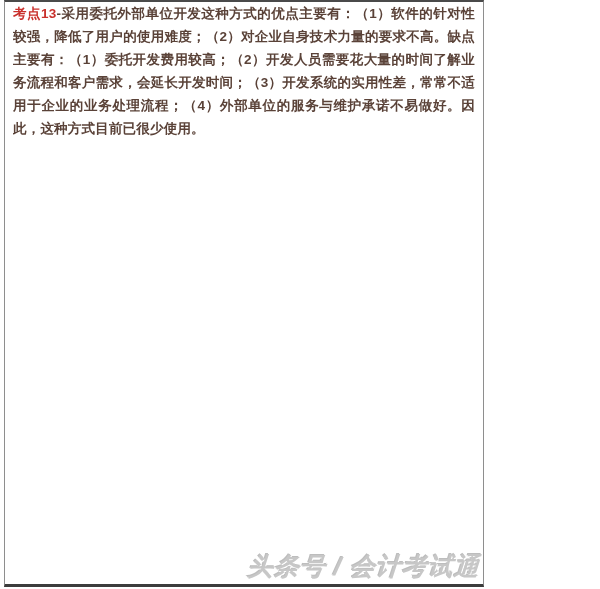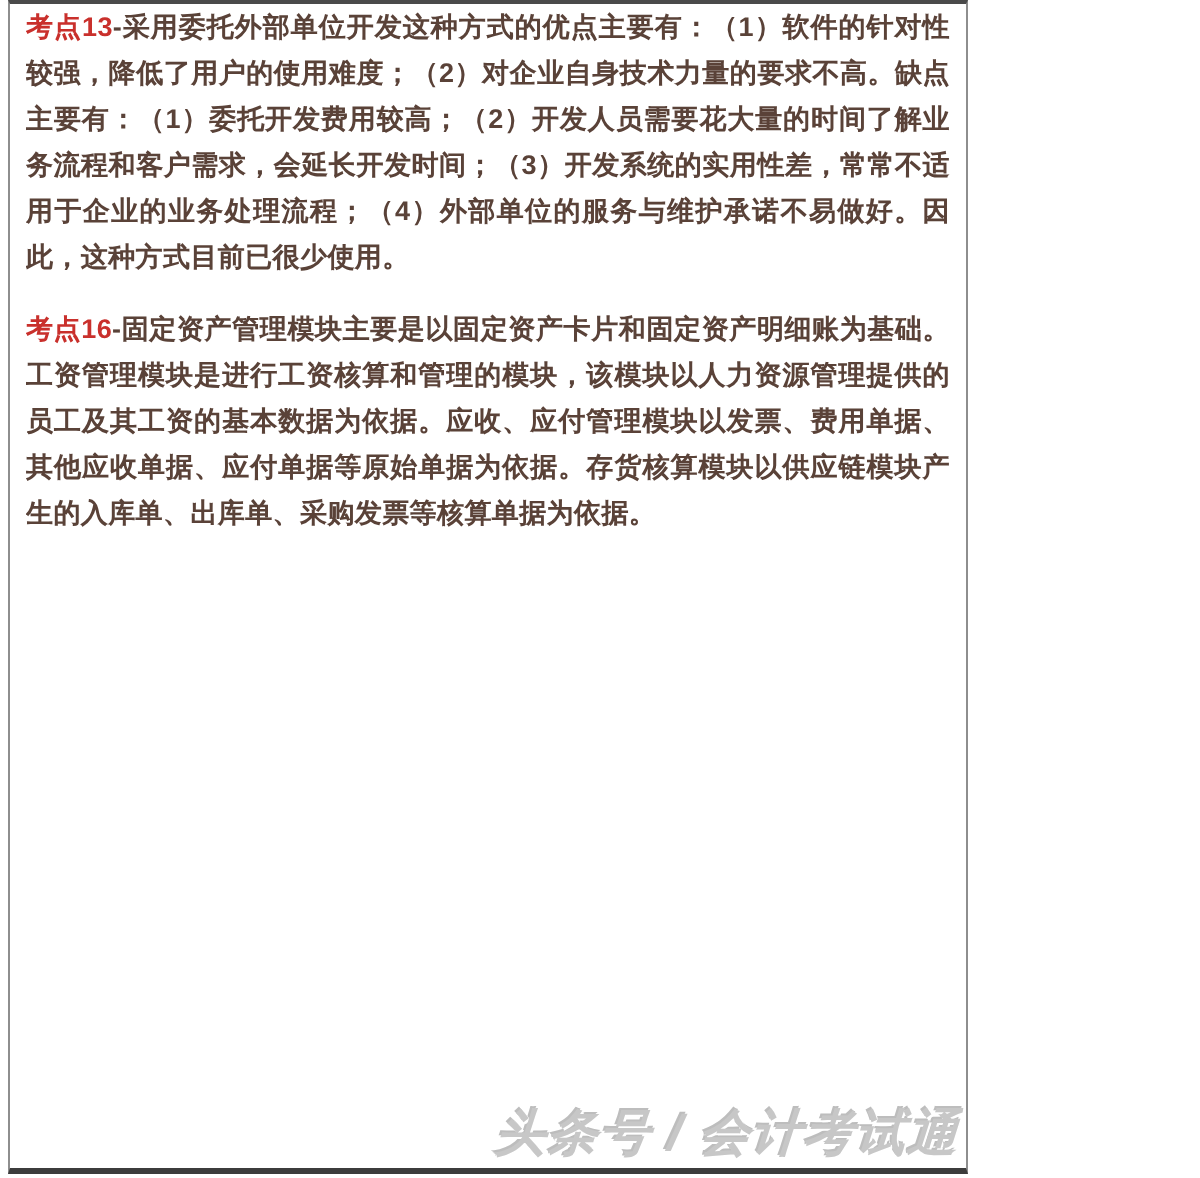--- a/index.html
+++ b/index.html
@@ -67,20 +67,19 @@
 <body>
 
 <div class="page">
   <div class="frame"></div>
   <div class="content">
 
     <p class="para"><span class="kp-label">考点13</span><span>-采用委托外部单位开发这种方式的优点主要有：（1）软件的针对性较强，降低了用户的使用难度；（2）对企业自身技术力量的要求不高。缺点主要有：（1）委托开发费用较高；（2）开发人员需要花大量的时间了解业务流程和客户需求，会延长开发时间；（3）开发系统的实用性差，常常不适用于企业的业务处理流程；（4）外部单位的服务与维护承诺不易做好。因此，这种方式目前已很少使用。</span></p>
 
 
 
-    <p class="para"><span class="kp-label">考点16</span><span>-固定资产管理模块主要是以固定资产卡片和固定资产明细账为基础。工资管理模块是进行工资核算和管理的模块，该模块以人力资源管理提供的员工及其工资的基本数据为依据。应收、应付管理模块以发票、费用单据、其他应收单据、应付单据等原始单据为依据。存货核算模块以供应链模块产生的入库单、出库单、采购发票等核算单据为依据。</span></p>
 
 
 
   </div>
 
   <div class="watermark">头条号 / 会计考试通</div>
 </div>
 
 </body></html>

